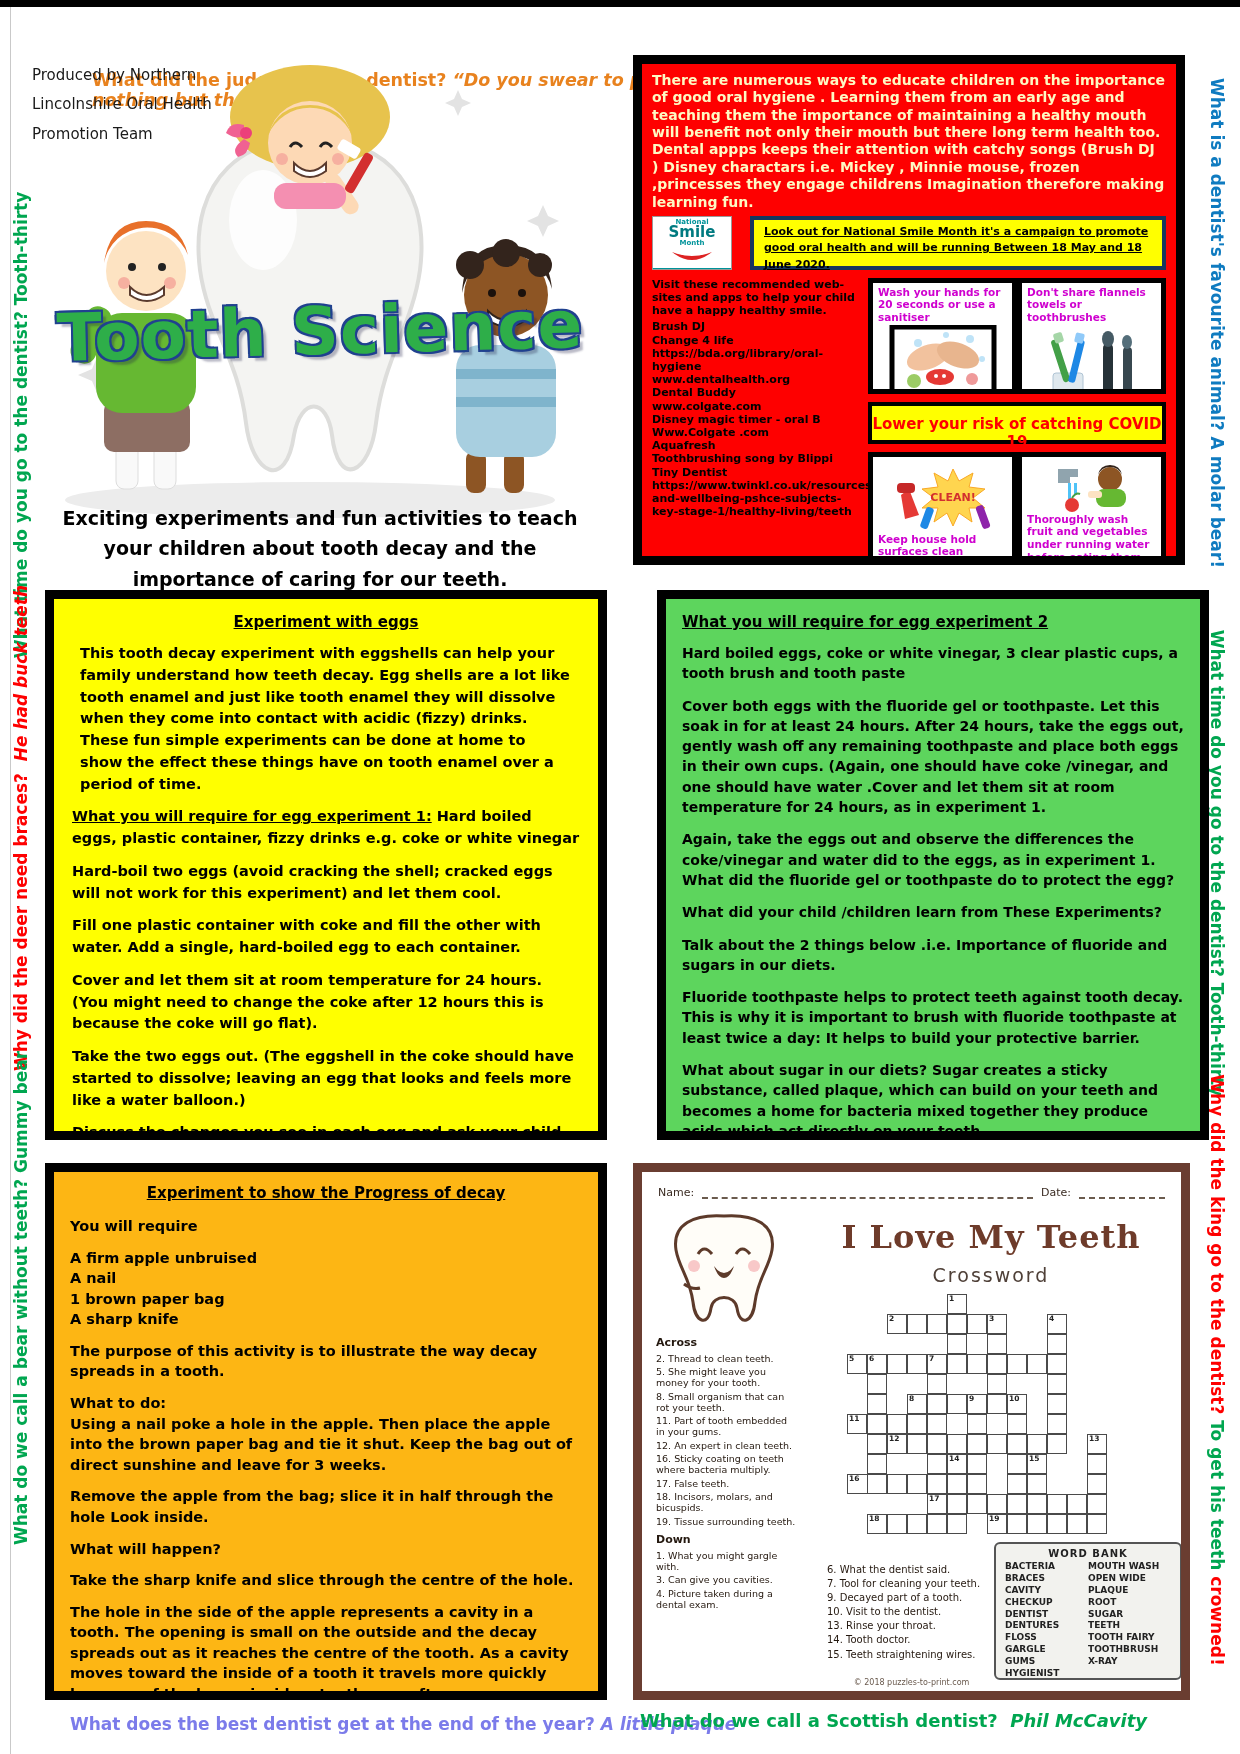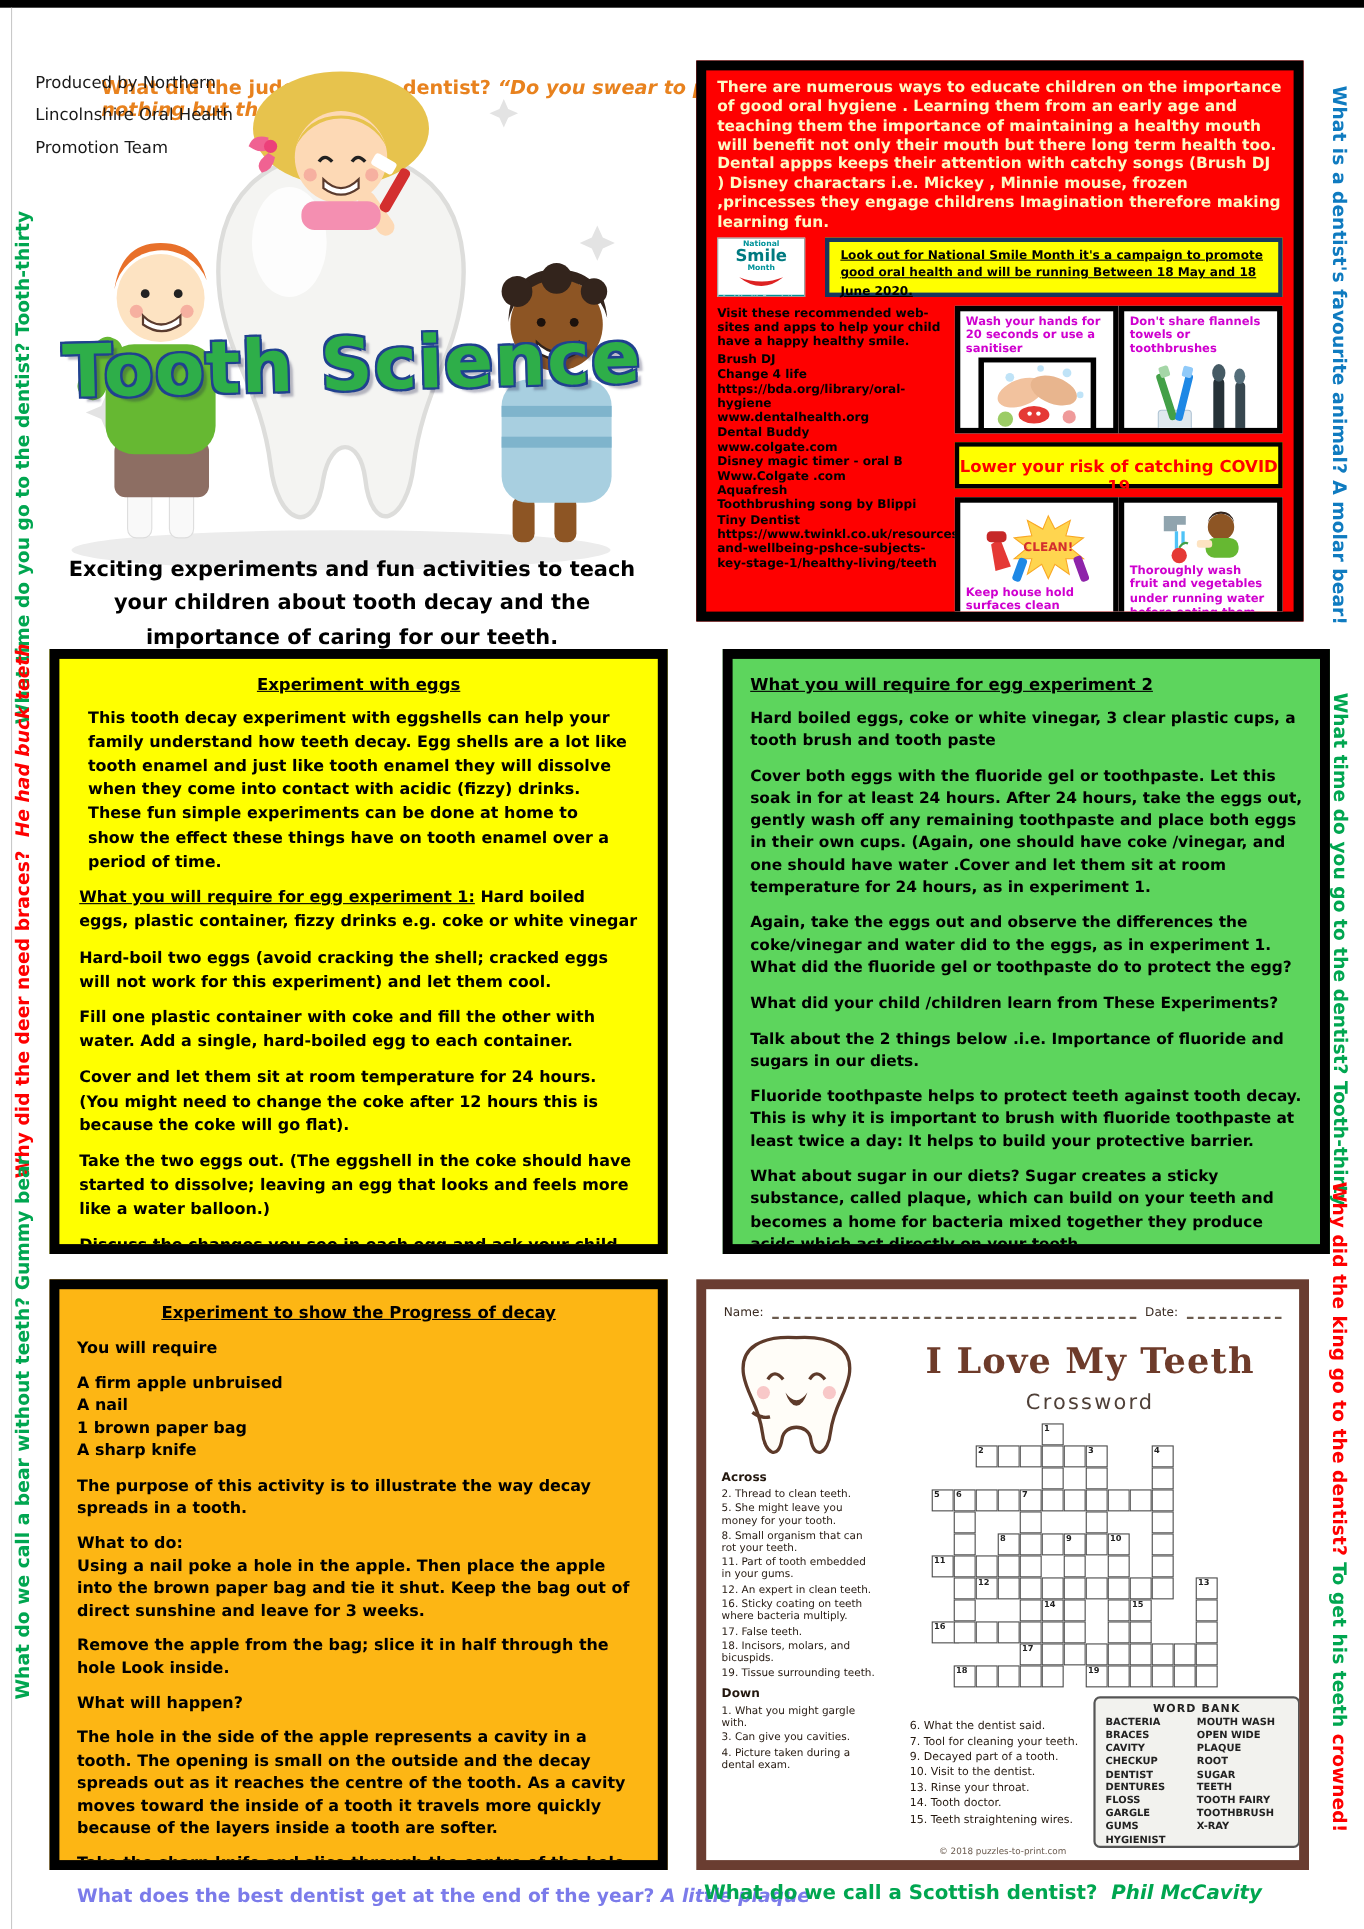--- a/index.html
+++ b/index.html
@@ -331,22 +331,22 @@
         <p>You will require</p>
         <p>A  firm  apple unbruised
 A nail
 1  brown paper bag
 A sharp knife</p>
         <p>The purpose of this activity is to illustrate the way decay spreads in a tooth.</p>
         <p>What to do:
 Using a nail poke a hole in the apple. Then place the apple into the brown paper bag and tie it shut.  Keep the bag out of direct sunshine and leave for 3 weeks.</p>
         <p>Remove the apple from the bag; slice it in half through the hole Look inside.</p>
         <p>What will happen?</p>
+        <p>Take the sharp knife and slice through the centre of the hole.</p>
         <p>The hole in the side of the apple represents a cavity in a tooth.  The opening is small on the outside and the decay spreads out as it reaches the centre of the tooth.  As a cavity moves toward the inside of a tooth it travels more quickly because of the layers inside a tooth are softer.</p>
-        <p>Take the sharp knife and slice through the centre of the hole.</p>
       </div>
   </div>
 
   <div class="bigbox" id="crossword">
     <div class="xw-inner">
       <div class="name-row">
         <span>Name:</span>
         <span class="fill"></span>
         <span>Date:</span>
         <span class="fill2"></span>

